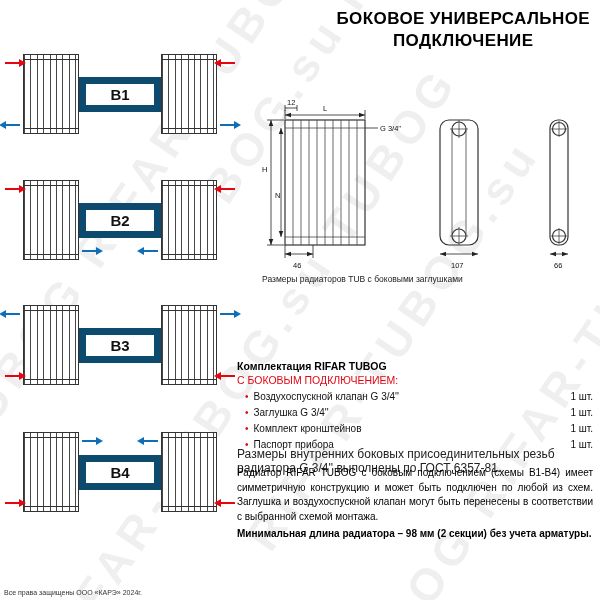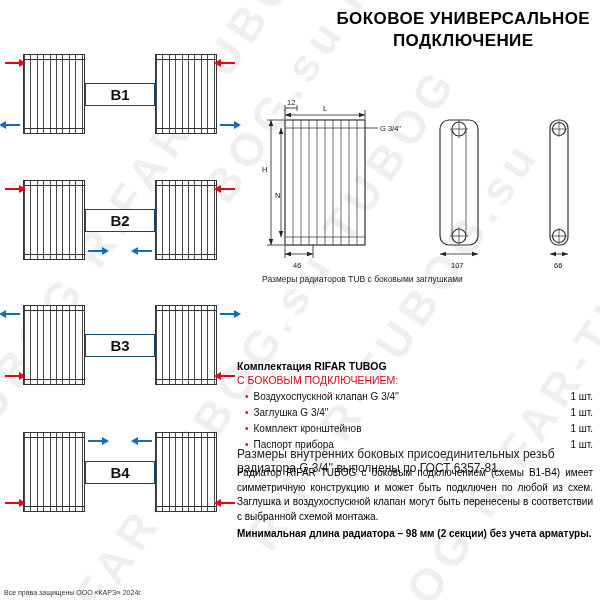--- a/index.html
+++ b/index.html
@@ -33,21 +33,21 @@
     position:relative; width:64px; height:80px;
     border:1.4px solid #333;
     background:repeating-linear-gradient(90deg,#474747 0 1px,#ffffff 1px 6.4px);
   }
   .rad::before, .rad::after {
     content:""; position:absolute; left:0; right:0; border-top:1px solid #333;
   }
   .rad::before { top:4px; }
   .rad::after  { bottom:4px; }
   .scheme-label {
-    border:1px solid #0c4a6e; padding:2px 24px;
+    border:7px solid #0c4a6e; padding:2px 24px;
     font-size:15px; font-weight:bold; background:#fff;
   }
   
   .arr { position:absolute; width:15px; height:2.4px; background:currentColor; }
   .arr.red  { color:#e30613; }
   .arr.blue { color:#0e6eb8; }
   .p-tl { top:7px;    left:-19px; }
   .p-bl { bottom:7px; left:-19px; }
   .p-tr { top:7px;    right:-19px; }
   .p-br { bottom:7px; right:-19px; }

